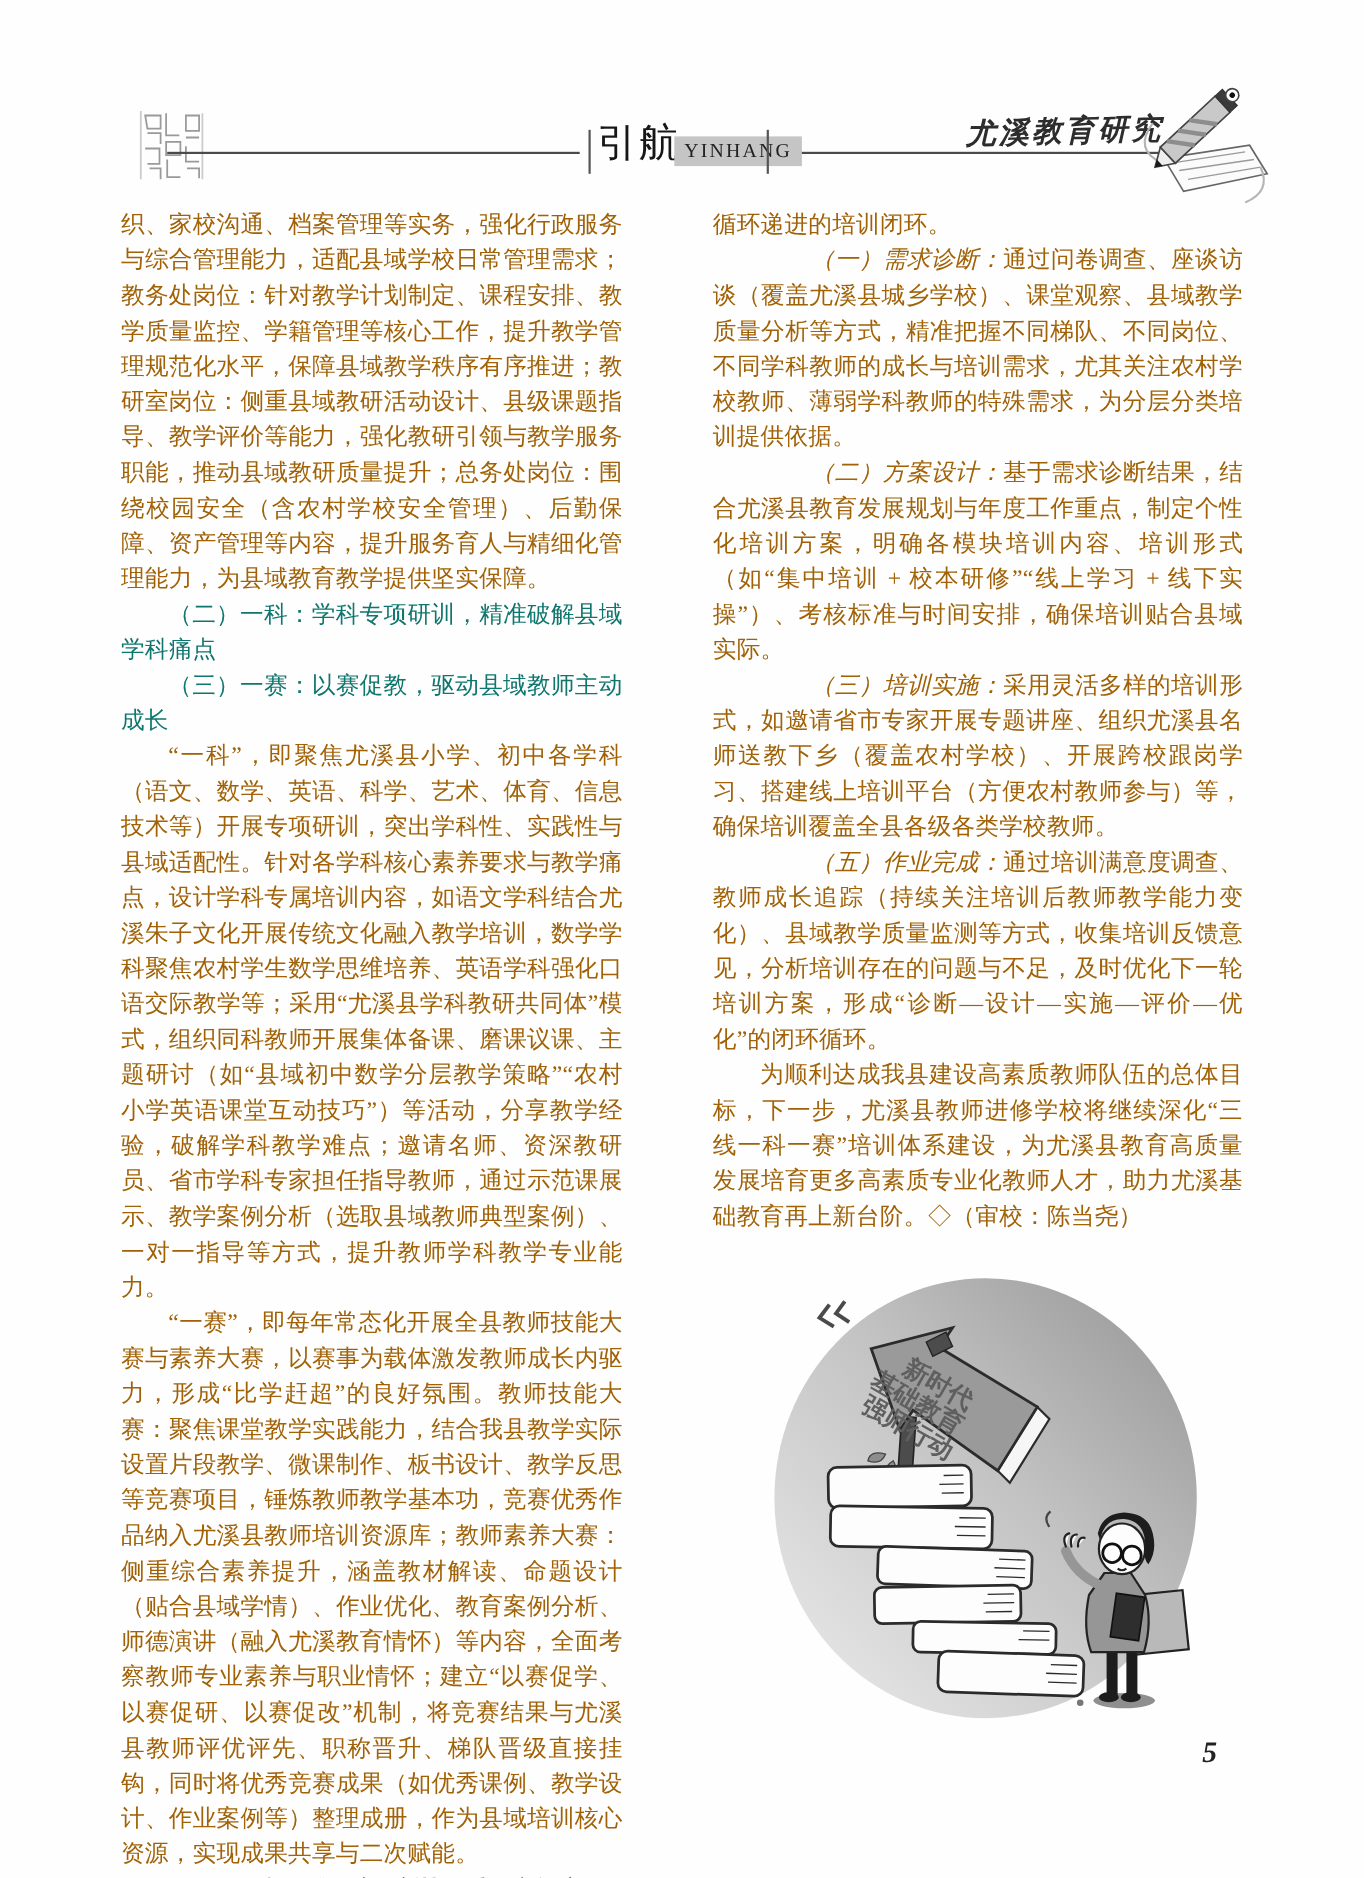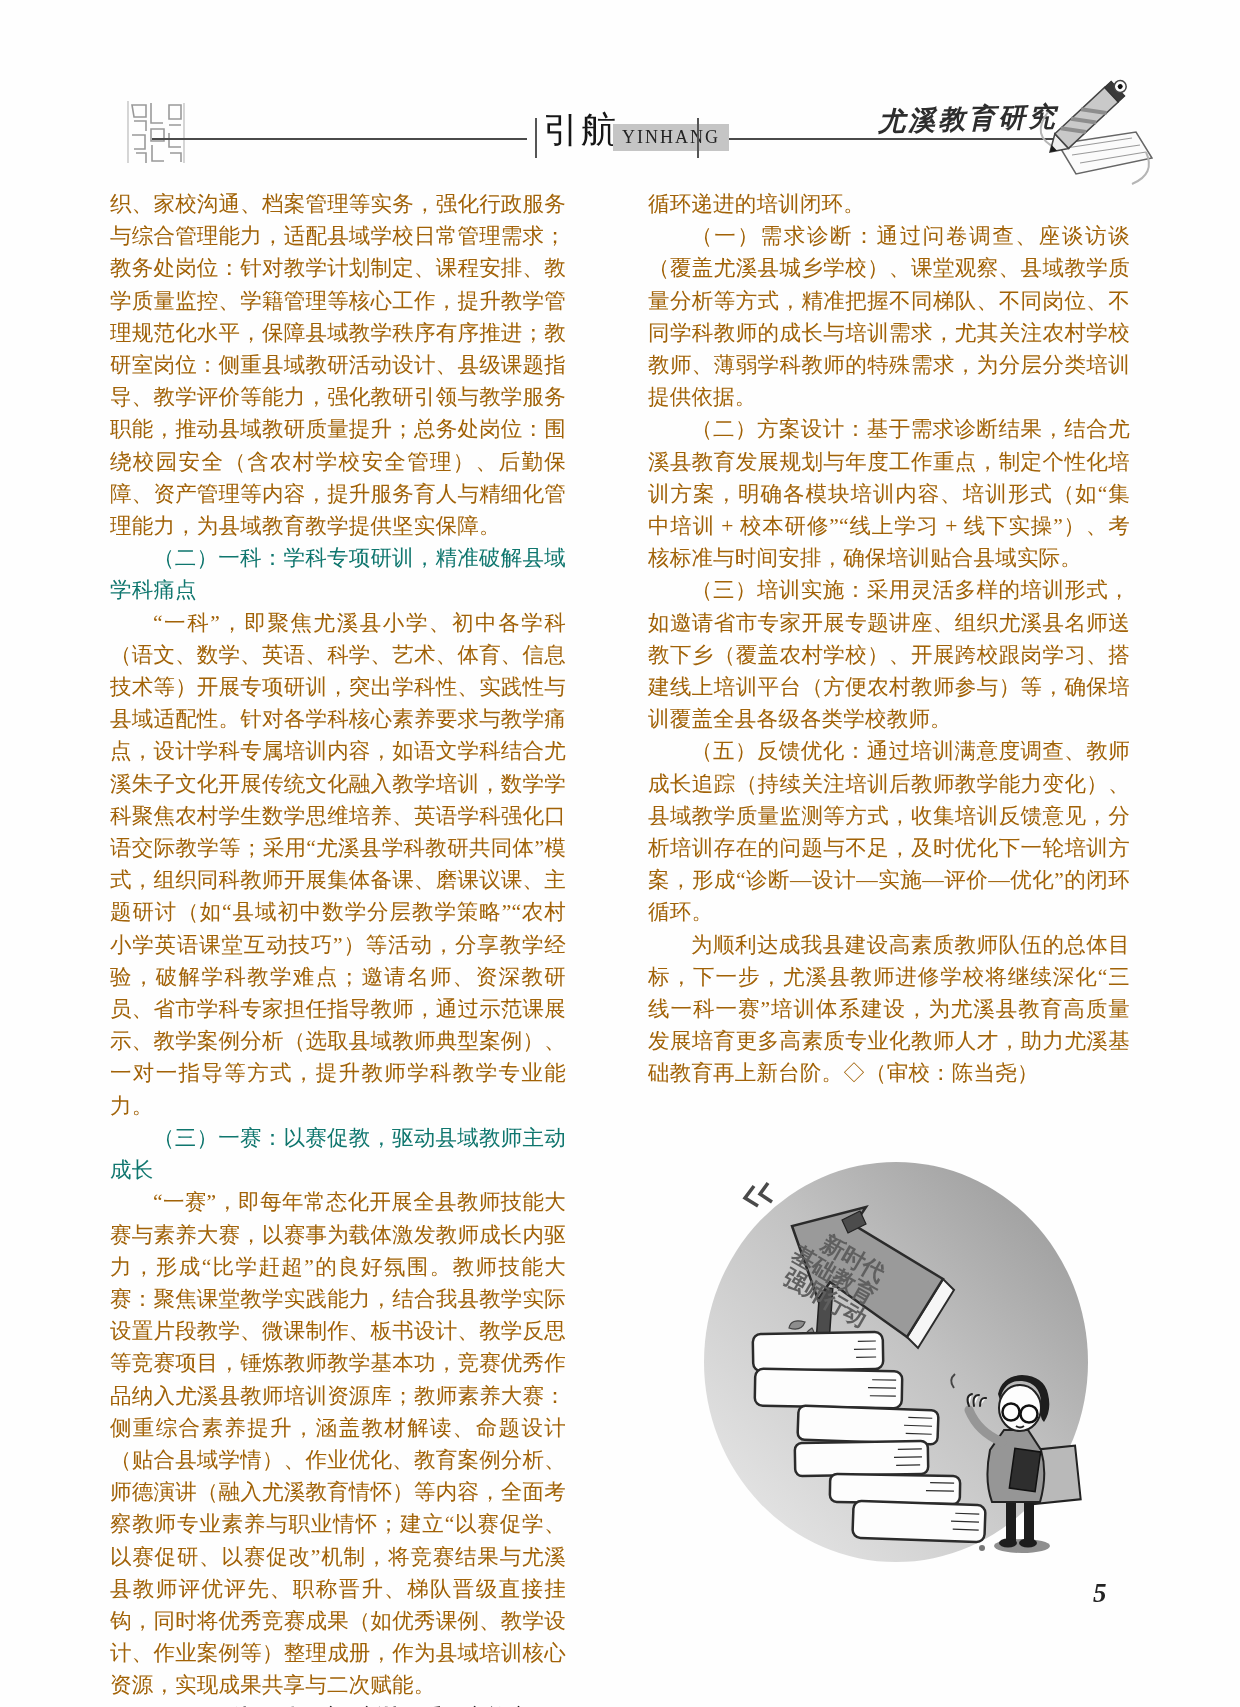--- a/index.html
+++ b/index.html
@@ -41,21 +41,21 @@
     margin:0;font-size:21.5px;line-height:32.2px;color:#a16207;
     text-align:justify;word-break:break-all;letter-spacing:0.2px;
   }
   p.body{text-indent:2em;}
   p.continue{text-indent:0;}
   p.kaiti{text-indent:2em;color:#0f766e;}
   p.bold{
     text-indent:2em;font-weight:bold;color:#0f0f0f;
     font-family:"Liberation Sans",sans-serif;font-size:22px;
   }
-  span.lead{}
+  span.lead{font-style:italic;margin-left:46px;}
   
   .illustration{position:absolute;left:620px;top:1150px;width:500px;height:430px;}
   .page-number{
     position:absolute;left:1093px;top:1578px;font-size:27px;font-style:italic;
     font-weight:bold;color:#222;font-family:"Liberation Serif",serif;
   }
 </style>
 </head>
 <body>
 
@@ -92,31 +92,31 @@
       <path d="M24 -10 L40 10 M38 -10 L54 10 M52 -10 L68 10" stroke="#8d8d8d" stroke-width="4"></path>
       <rect x="84" y="-10" width="9" height="20" fill="#3a3a3a" stroke="#333" stroke-width="1"></rect>
       <circle cx="96" cy="0" r="6" fill="#fdfdfd" stroke="#444" stroke-width="1.5"></circle>
       <circle cx="96" cy="0" r="2.5" fill="#111"></circle>
     </g>
   </svg>
 
   <div class="col" id="left-col">
       <p class="para continue">织、家校沟通、档案管理等实务，强化行政服务与综合管理能力，适配县域学校日常管理需求；教务处岗位：针对教学计划制定、课程安排、教学质量监控、学籍管理等核心工作，提升教学管理规范化水平，保障县域教学秩序有序推进；教研室岗位：侧重县域教研活动设计、县级课题指导、教学评价等能力，强化教研引领与教学服务职能，推动县域教研质量提升；总务处岗位：围绕校园安全（含农村学校安全管理）、后勤保障、资产管理等内容，提升服务育人与精细化管理能力，为县域教育教学提供坚实保障。</p>
       <p class="para kaiti">（二）一科：学科专项研训，精准破解县域学科痛点</p>
+      <p class="para kaiti">（三）一赛：以赛促教，驱动县域教师主动成长</p>
       <p class="para body">“一科”，即聚焦尤溪县小学、初中各学科（语文、数学、英语、科学、艺术、体育、信息技术等）开展专项研训，突出学科性、实践性与县域适配性。针对各学科核心素养要求与教学痛点，设计学科专属培训内容，如语文学科结合尤溪朱子文化开展传统文化融入教学培训，数学学科聚焦农村学生数学思维培养、英语学科强化口语交际教学等；采用“尤溪县学科教研共同体”模式，组织同科教师开展集体备课、磨课议课、主题研讨（如“县域初中数学分层教学策略”“农村小学英语课堂互动技巧”）等活动，分享教学经验，破解学科教学难点；邀请名师、资深教研员、省市学科专家担任指导教师，通过示范课展示、教学案例分析（选取县域教师典型案例）、一对一指导等方式，提升教师学科教学专业能力。</p>
-      <p class="para kaiti">（三）一赛：以赛促教，驱动县域教师主动成长</p>
       <p class="para body">“一赛”，即每年常态化开展全县教师技能大赛与素养大赛，以赛事为载体激发教师成长内驱力，形成“比学赶超”的良好氛围。教师技能大赛：聚焦课堂教学实践能力，结合我县教学实际设置片段教学、微课制作、板书设计、教学反思等竞赛项目，锤炼教师教学基本功，竞赛优秀作品纳入尤溪县教师培训资源库；教师素养大赛：侧重综合素养提升，涵盖教材解读、命题设计（贴合县域学情）、作业优化、教育案例分析、师德演讲（融入尤溪教育情怀）等内容，全面考察教师专业素养与职业情怀；建立“以赛促学、以赛促研、以赛促改”机制，将竞赛结果与尤溪县教师评优评先、职称晋升、梯队晋级直接挂钩，同时将优秀竞赛成果（如优秀课例、教学设计、作业案例等）整理成册，作为县域培训核心资源，实现成果共享与二次赋能。</p>
       <p class="para bold">二、“三线一科一赛”培训体系的实施方略</p>
     </div>
   <div class="col" id="right-col">
       <p class="para continue">循环递进的培训闭环。</p>
       <p class="para body"><span class="lead">（一）需求诊断：</span>通过问卷调查、座谈访谈（覆盖尤溪县城乡学校）、课堂观察、县域教学质量分析等方式，精准把握不同梯队、不同岗位、不同学科教师的成长与培训需求，尤其关注农村学校教师、薄弱学科教师的特殊需求，为分层分类培训提供依据。</p>
       <p class="para body"><span class="lead">（二）方案设计：</span>基于需求诊断结果，结合尤溪县教育发展规划与年度工作重点，制定个性化培训方案，明确各模块培训内容、培训形式（如“集中培训 + 校本研修”“线上学习 + 线下实操”）、考核标准与时间安排，确保培训贴合县域实际。</p>
       <p class="para body"><span class="lead">（三）培训实施：</span>采用灵活多样的培训形式，如邀请省市专家开展专题讲座、组织尤溪县名师送教下乡（覆盖农村学校）、开展跨校跟岗学习、搭建线上培训平台（方便农村教师参与）等，确保培训覆盖全县各级各类学校教师。</p>
-      <p class="para body"><span class="lead">（五）反馈优化：</span>通过培训满意度调查、教师成长追踪（持续关注培训后教师教学能力变化）、县域教学质量监测等方式，收集培训反馈意见，分析培训存在的问题与不足，及时优化下一轮培训方案，形成“诊断—设计—实施—评价—优化”的闭环循环。</p>
+      <p class="para body"><span class="lead">（五）作业完成：</span>通过培训满意度调查、教师成长追踪（持续关注培训后教师教学能力变化）、县域教学质量监测等方式，收集培训反馈意见，分析培训存在的问题与不足，及时优化下一轮培训方案，形成“诊断—设计—实施—评价—优化”的闭环循环。</p>
       <p class="para body">为顺利达成我县建设高素质教师队伍的总体目标，下一步，尤溪县教师进修学校将继续深化“三线一科一赛”培训体系建设，为尤溪县教育高质量发展培育更多高素质专业化教师人才，助力尤溪基础教育再上新台阶。◇（审校：陈当尧）</p>
     </div>
 
   <svg class="illustration" width="500" height="430" viewBox="0 0 500 430">
     <defs>
       <linearGradient id="bgGrad" x1="0" y1="1" x2="1" y2="0">
         <stop offset="0" stop-color="#ececec"></stop>
         <stop offset="0.55" stop-color="#c2c2c2"></stop>
         <stop offset="1" stop-color="#949494"></stop>
       </linearGradient>

